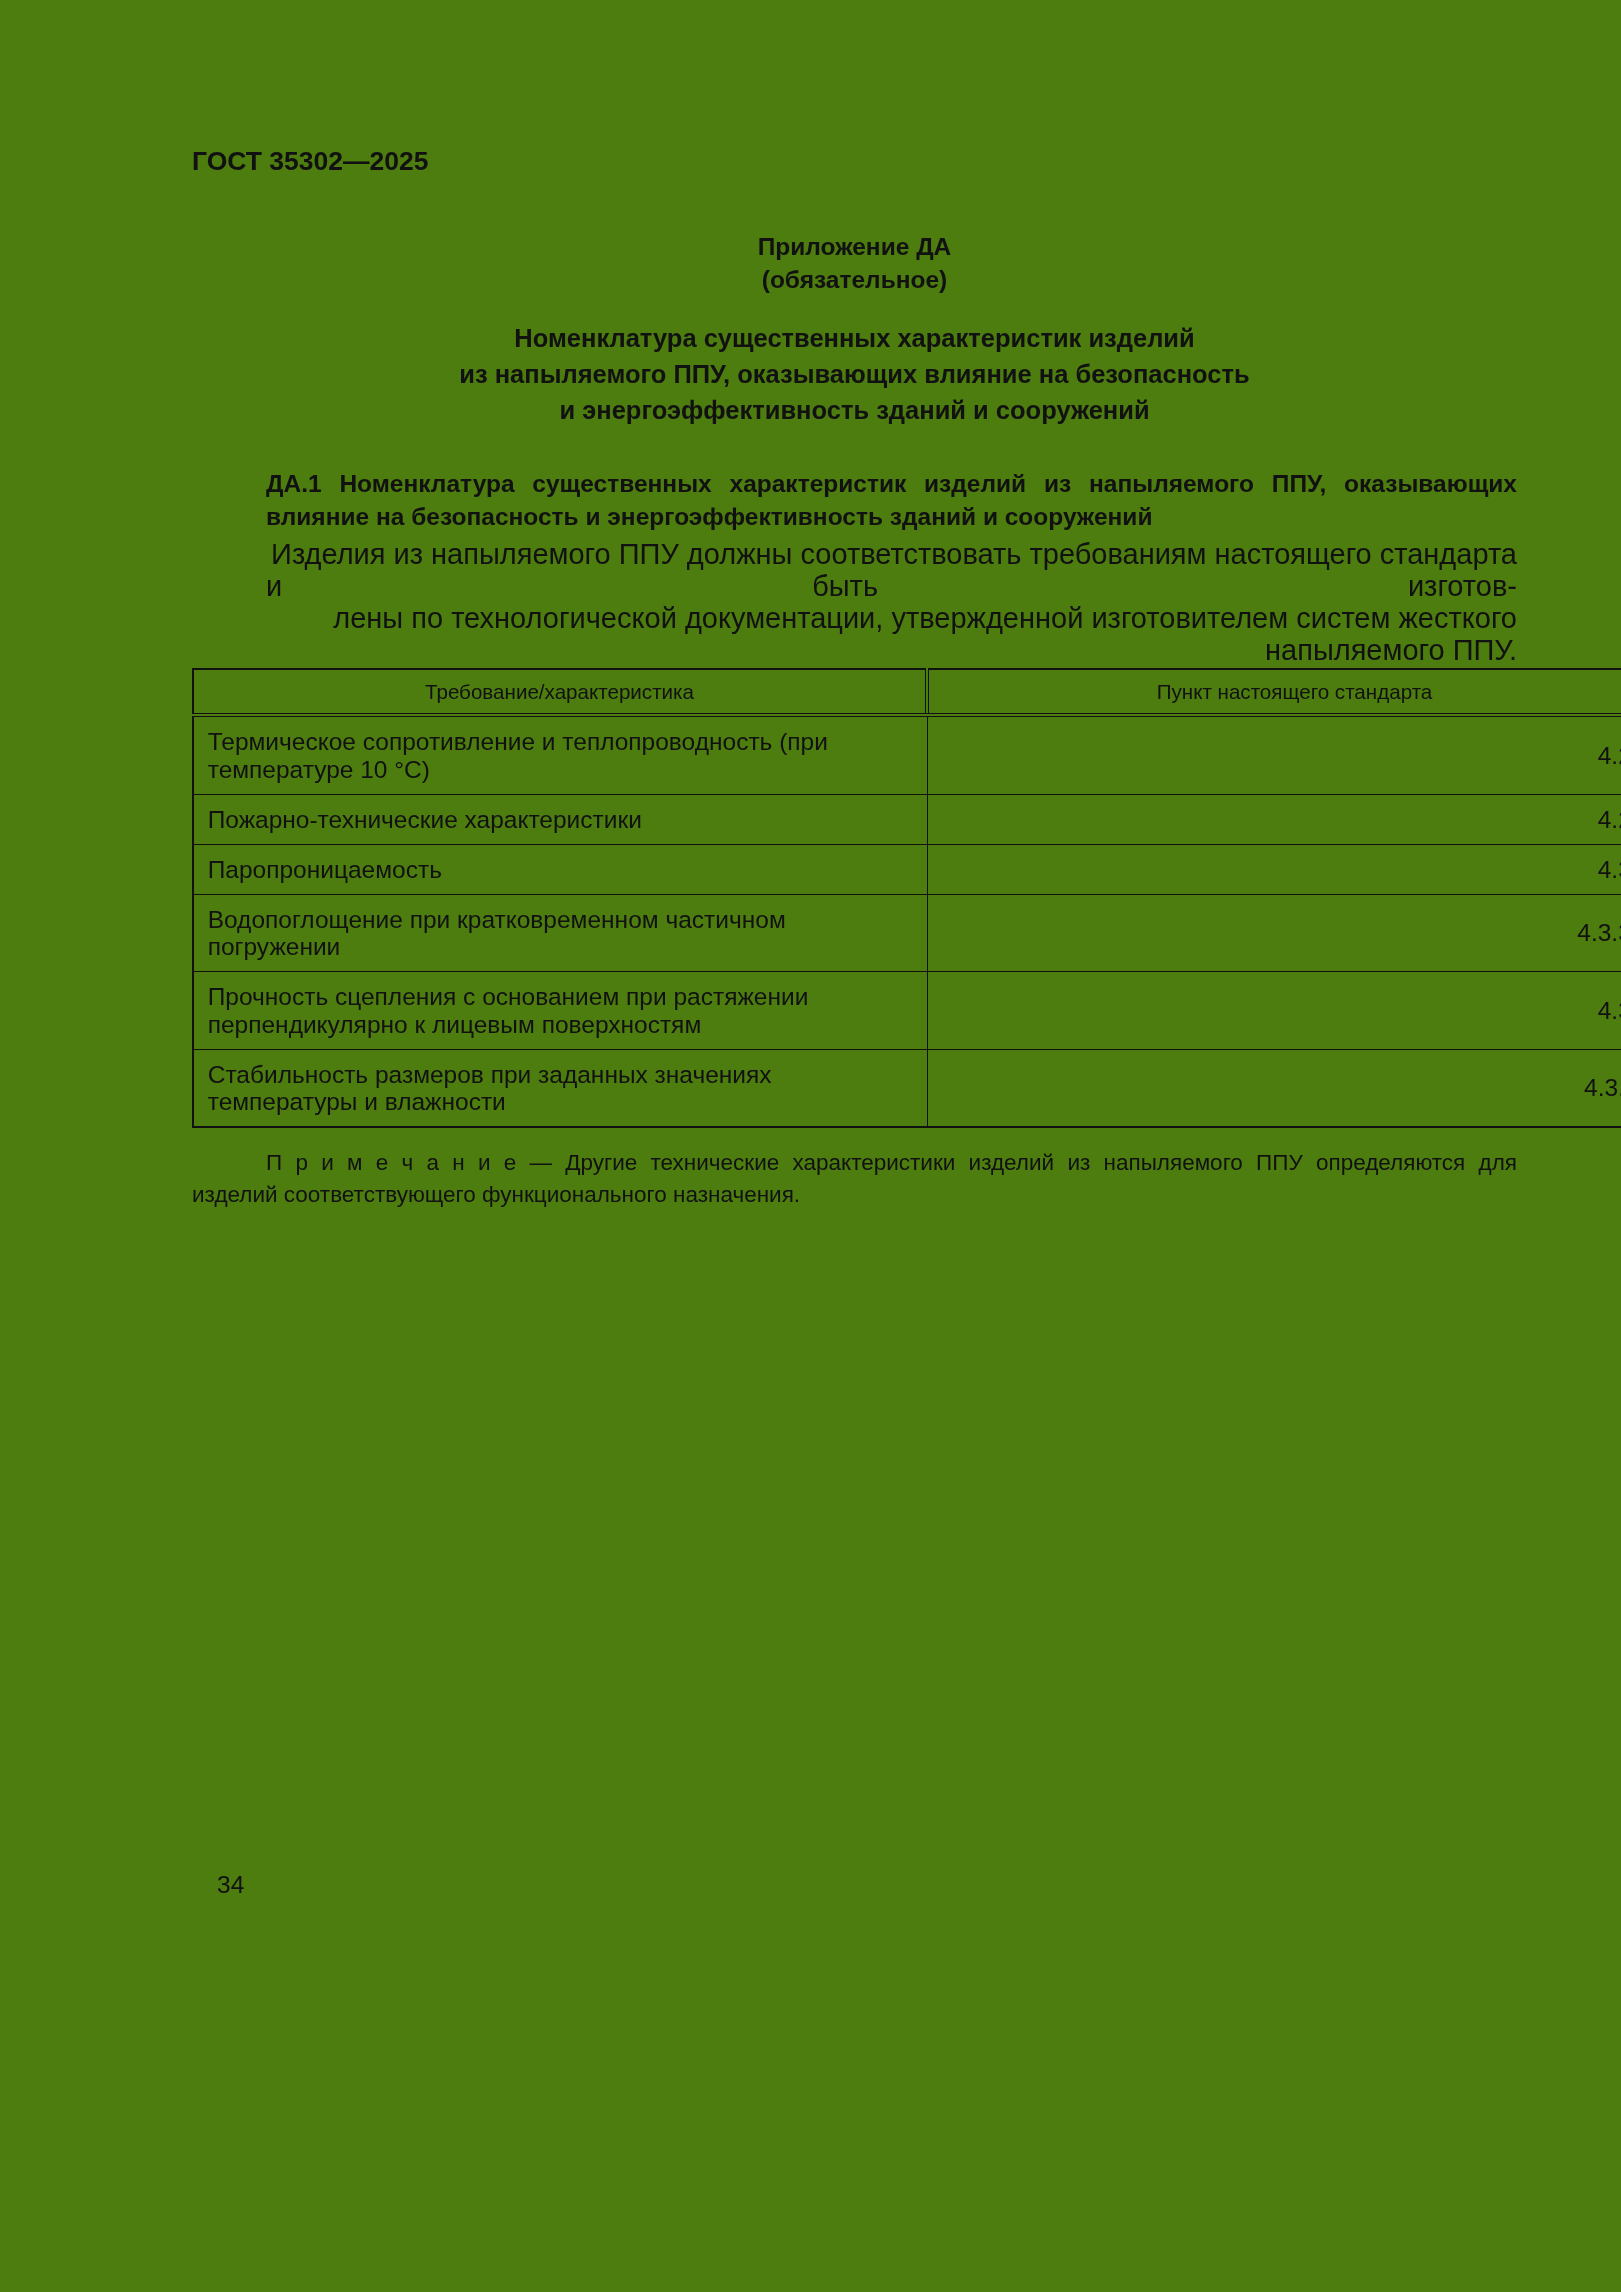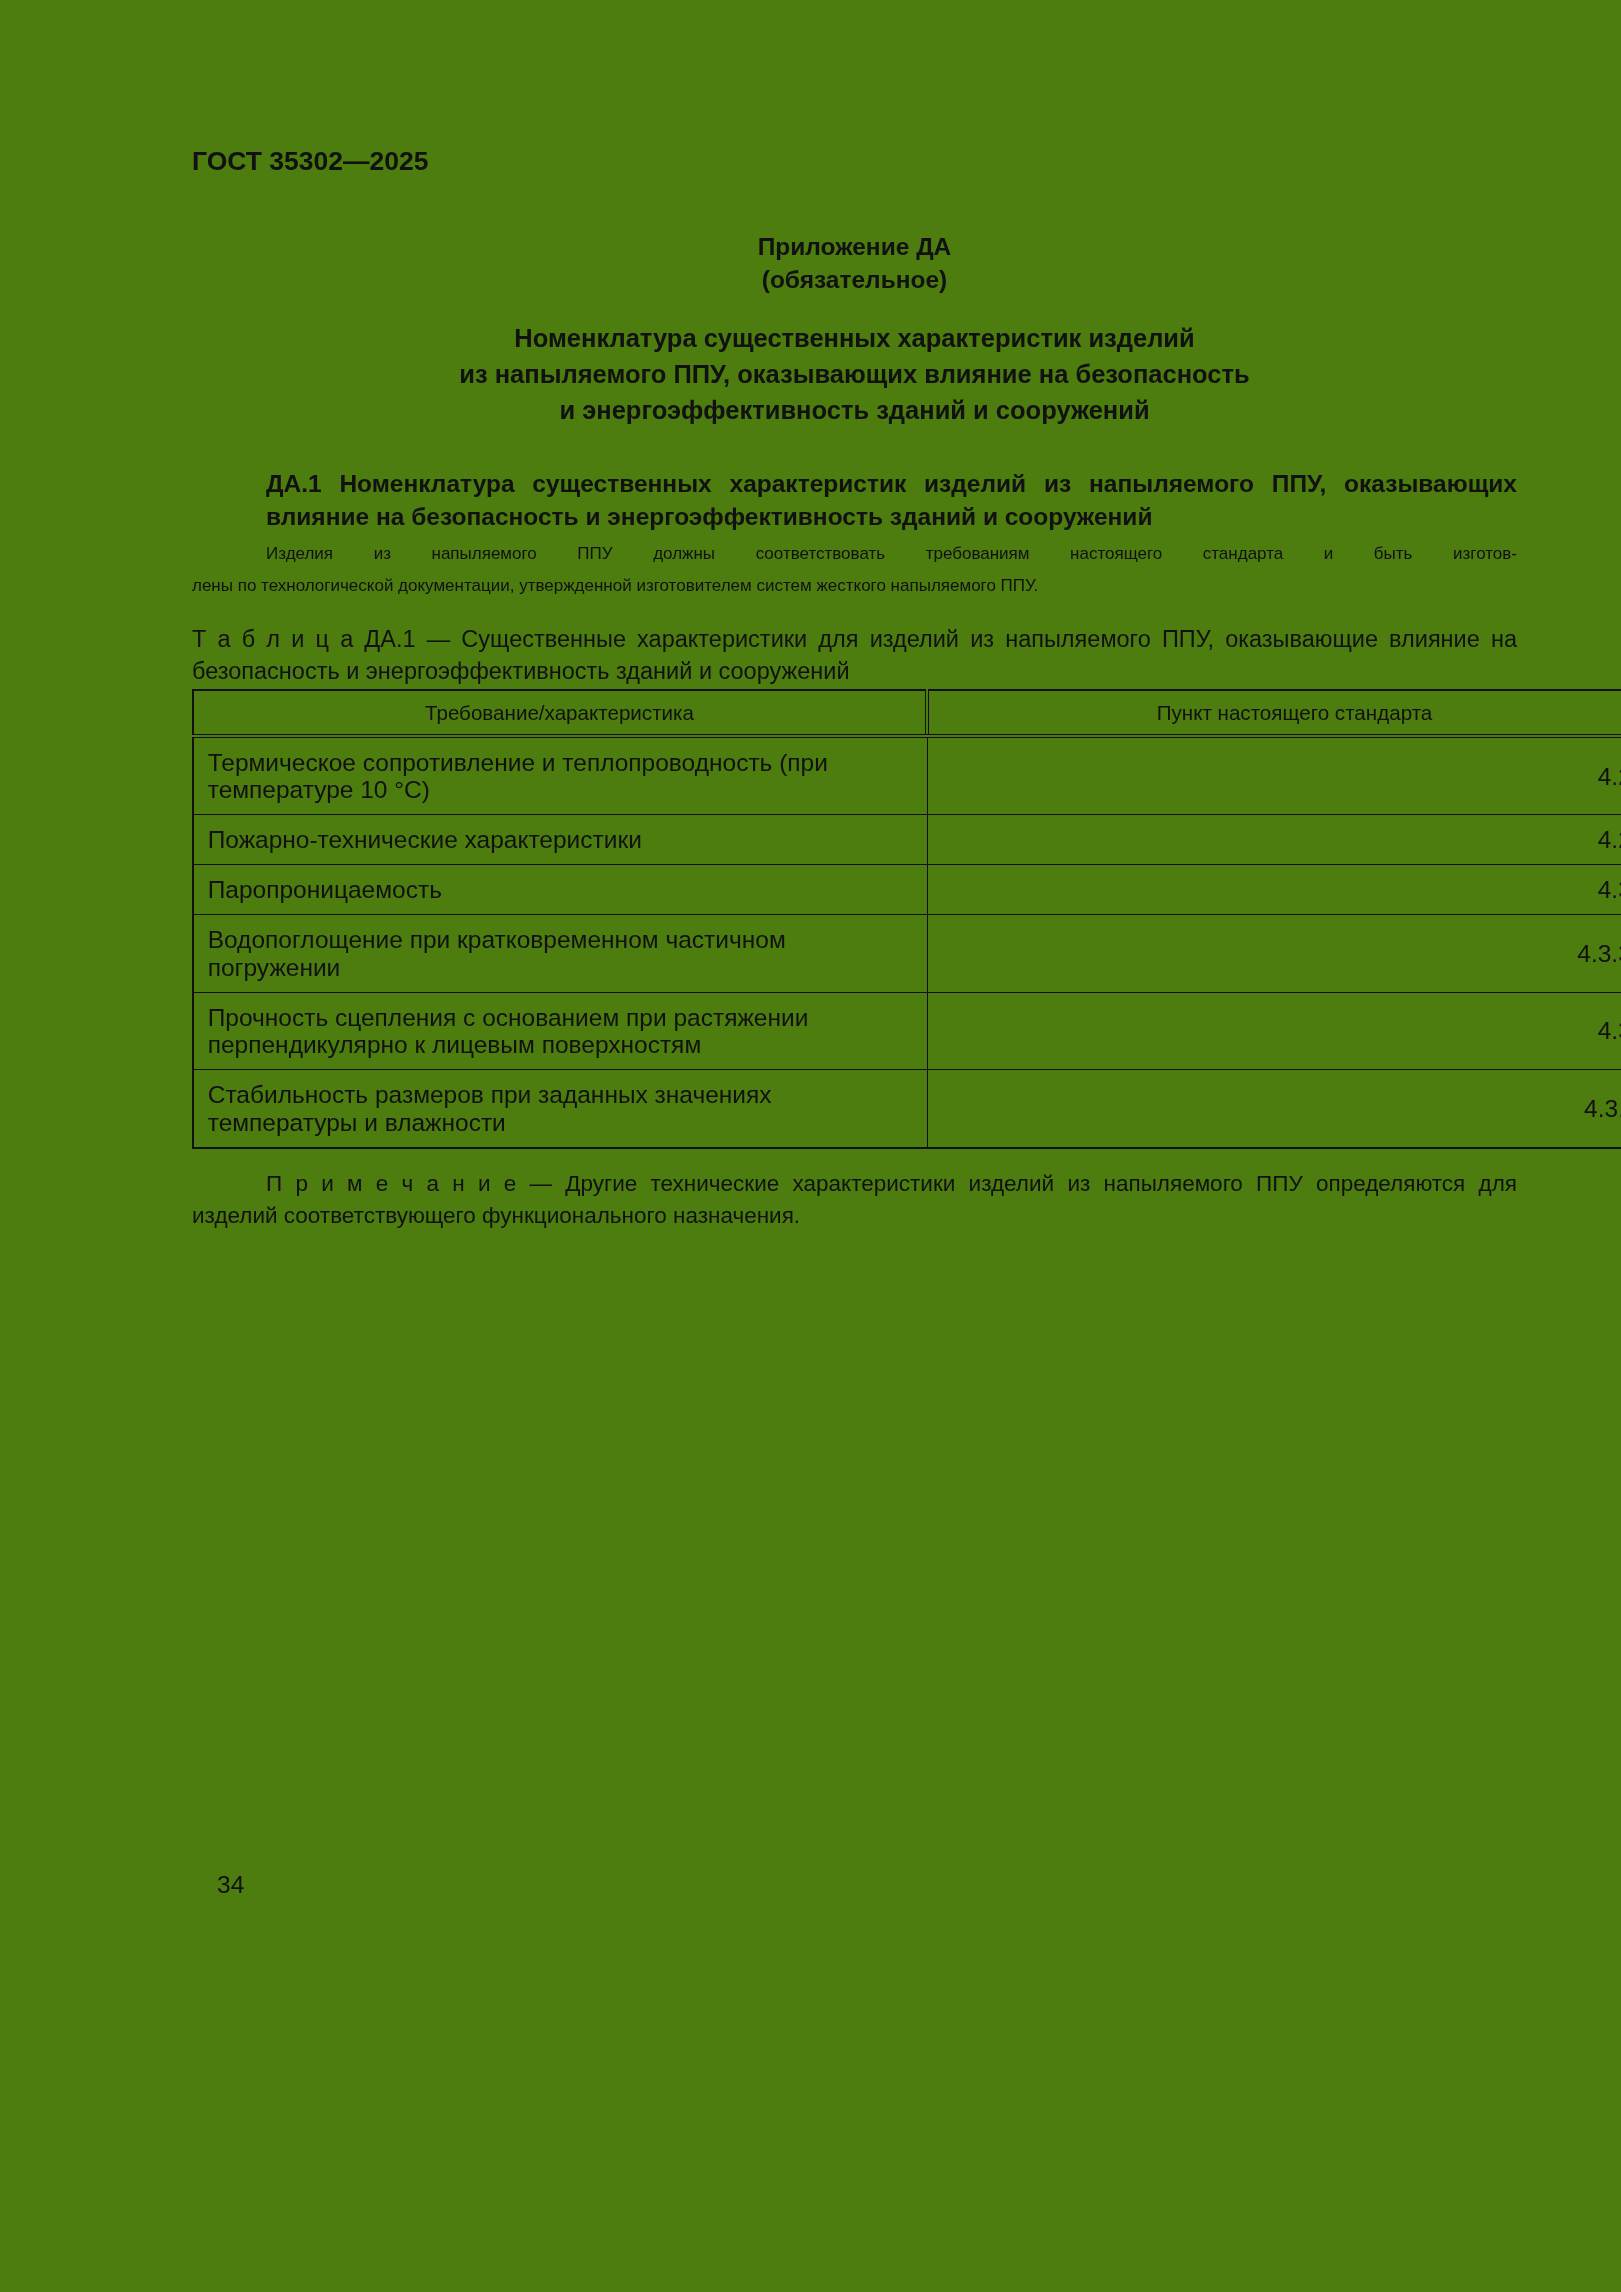--- a/index.html
+++ b/index.html
@@ -48,22 +48,23 @@
     font-weight: bold;
     font-size: 24.5px;
     line-height: 33px;
     text-align: left;
   }
   .section-heading .fill {
     text-align-last: justify;
   }
   .body-paragraph {
     margin-top: 5.9px;
-    font-size: 17px;
-    line-height: 32px;
+    font-size: 29px;
+    line-height: 32px;
+    text-align: right;
   }
   .body-paragraph .line-indent {
     padding-left: 74px;
   }
   .body-paragraph .fill {
     text-align-last: justify;
   }
   .table-caption {
     margin-top: 20.6px;
     font-size: 23.5px;
@@ -151,24 +152,20 @@
     <div class="section-heading">
       <div class="fill">ДА.1 Номенклатура существенных характеристик изделий из напыляемого ППУ, оказывающих</div>
       <div>влияние на безопасность и энергоэффективность зданий и сооружений</div>
     </div>
 
     <div class="body-paragraph">
       <div class="line-indent fill">Изделия из напыляемого ППУ должны соответствовать требованиям настоящего стандарта и быть изготов-</div>
       <div>лены по технологической документации, утвержденной изготовителем систем жесткого напыляемого ППУ.</div>
     </div>
 
-    <div class="table-caption">
-      <div class="fill">Т а б л и ц а   ДА.1 — Существенные характеристики для изделий из напыляемого ППУ, оказывающие влияние на</div>
-      <div>безопасность и энергоэффективность зданий и сооружений</div>
-    </div>
 
     <table class="char-table">
       <thead>
         <tr>
           <th class="col-characteristic">Требование/характеристика</th>
           <th class="col-clause">Пункт настоящего стандарта</th>
         </tr>
       </thead>
       <tbody>
         <tr>

